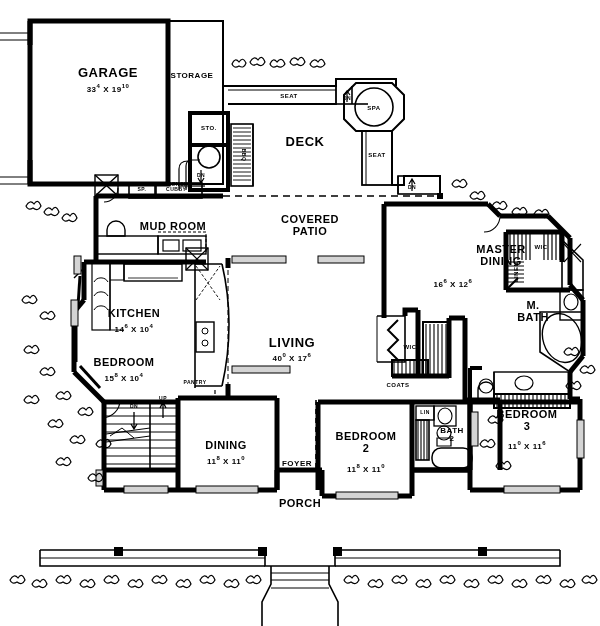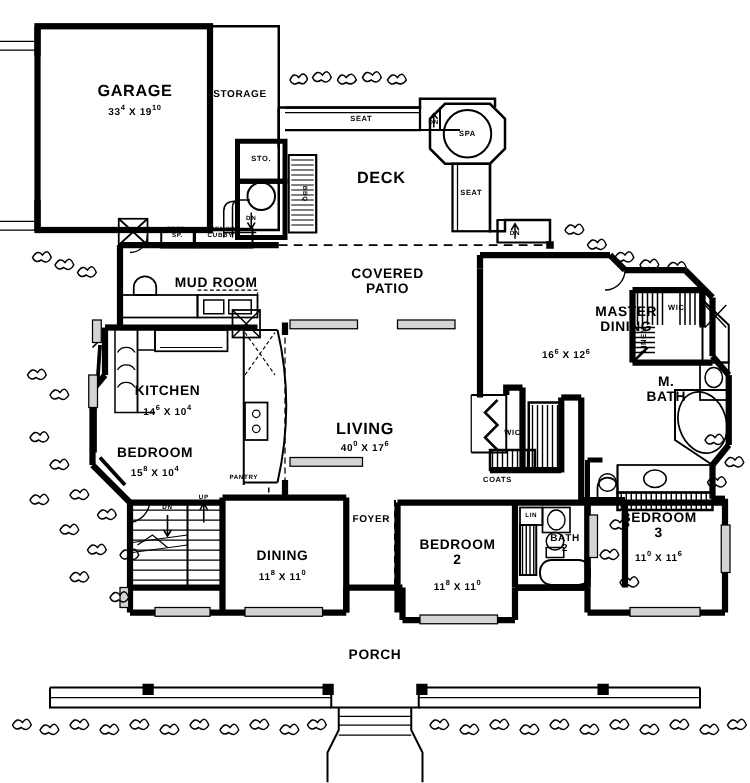--- a/index.html
+++ b/index.html
@@ -461,21 +461,21 @@
 <div class="lbl tiny" style="left:410px;top:347px;">WIC</div>
 <div class="lbl tiny" style="left:398px;top:385px;">COATS</div>
 
 <div class="lbl mid" style="left:226px;top:446px;text-align:center;">DINING</div>
 <div class="lbl dim" style="left:226px;top:461px;">
   <span>11</span><sup>8</sup>
   <span>X</span>
   <span>11</span><sup>0</sup>
 </div>
 
-<div class="lbl sml" style="left:297px;top:416px;">FOYER</div>
+<div class="lbl sml" style="left:297px;top:464px;">FOYER</div>
 
 <div class="lbl mid" style="left:366px;top:443px;">
   <span>BEDROOM</span><br><span>2</span>
 </div>
 <div class="lbl dim" style="left:366px;top:469px;">
   <span>11</span><sup>8</sup>
   <span>X</span>
   <span>11</span><sup>0</sup>
 </div>
 
@@ -486,21 +486,21 @@
 
 <div class="lbl mid" style="left:527px;top:421px;">
   <span>BEDROOM</span><br><span>3</span>
 </div>
 <div class="lbl dim" style="left:527px;top:446px;">
   <span>11</span><sup>0</sup>
   <span>X</span>
   <span>11</span><sup>6</sup>
 </div>
 
-<div class="lbl mid" style="left:300px;top:525px;">PORCH</div>
+<div class="lbl mid" style="left:300px;top:504px;">PORCH</div>
 
 <div class="lbl xtiny" style="left:201px;top:176px;">DN</div>
 <div class="lbl xtiny" style="left:347px;top:99px;">DN</div>
 <div class="lbl xtiny" style="left:412px;top:188px;">DN</div>
 <div class="lbl xtiny" style="left:134px;top:407px;">DN</div>
 <div class="lbl xtiny" style="left:163px;top:399px;">UP</div>
 
 </div>
 
 </body></html>

